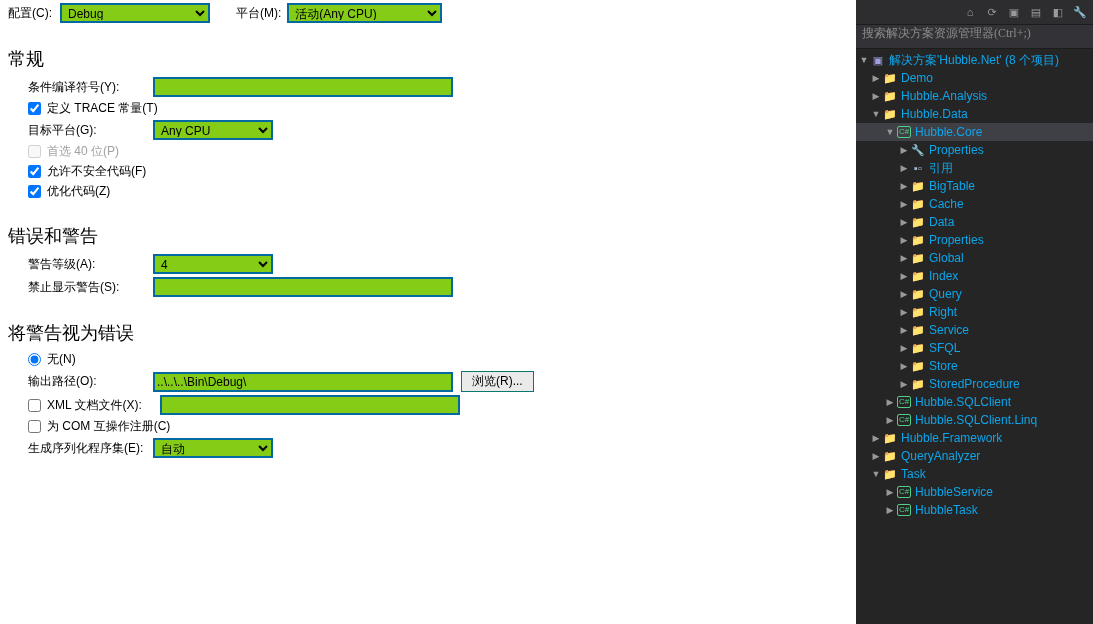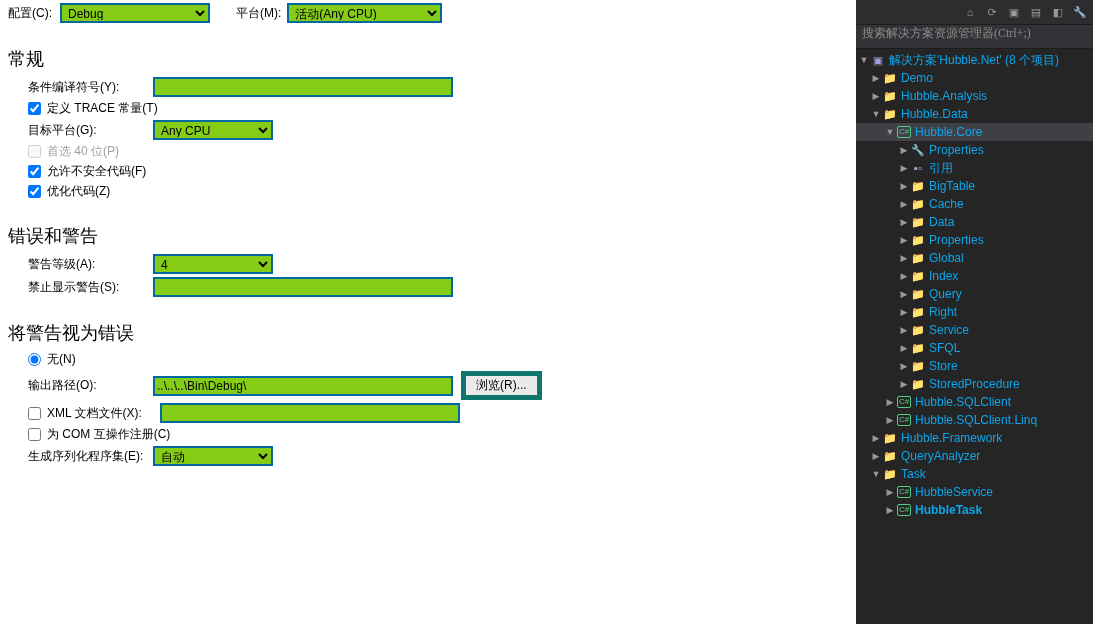--- a/index.html
+++ b/index.html
@@ -55,21 +55,21 @@
 .check-row input[type="checkbox"] { width: 13px; height: 13px; }
 .radio-row {
   display: flex;
   align-items: center;
   gap: 6px;
   margin: 3px 0 3px 20px;
 }
 .radio-row input[type="radio"] { width: 13px; height: 13px; }
 .disabled-text { color: #a0a0a0; }
 .browse-btn {
-  border: 5px solid #0f766e;
+  border: 1px solid #0f766e;
   background: #eaeaea;
   padding: 1px 10px;
   margin-left: 8px;
   cursor: pointer;
   font-family: inherit;
   font-size: 12px;
 }
 .input-focused { border: 1px solid #0078d7; }
 
 
@@ -142,21 +142,21 @@
   border:1px solid #5c8;
   color:#5c8; 
   font-size:8px; 
   line-height:10px;
   padding:0 1px;
   border-radius:2px;
 }
 .wrench { color: #b0b0b0; font-size:11px;}
 .reflink { color:#9fb8d4; font-size:11px;}
 .node-label { color: #0ea5e9; }
-.bold { font-weight: bold; }
+.bold { font-weight: normal; }
 </style>
 </head>
 <body>
 
 <div class="left-panel">
 
   <div class="top-row">
     <label>配置(C):</label>
     <select style="width:150px">
       <option>Debug</option>

